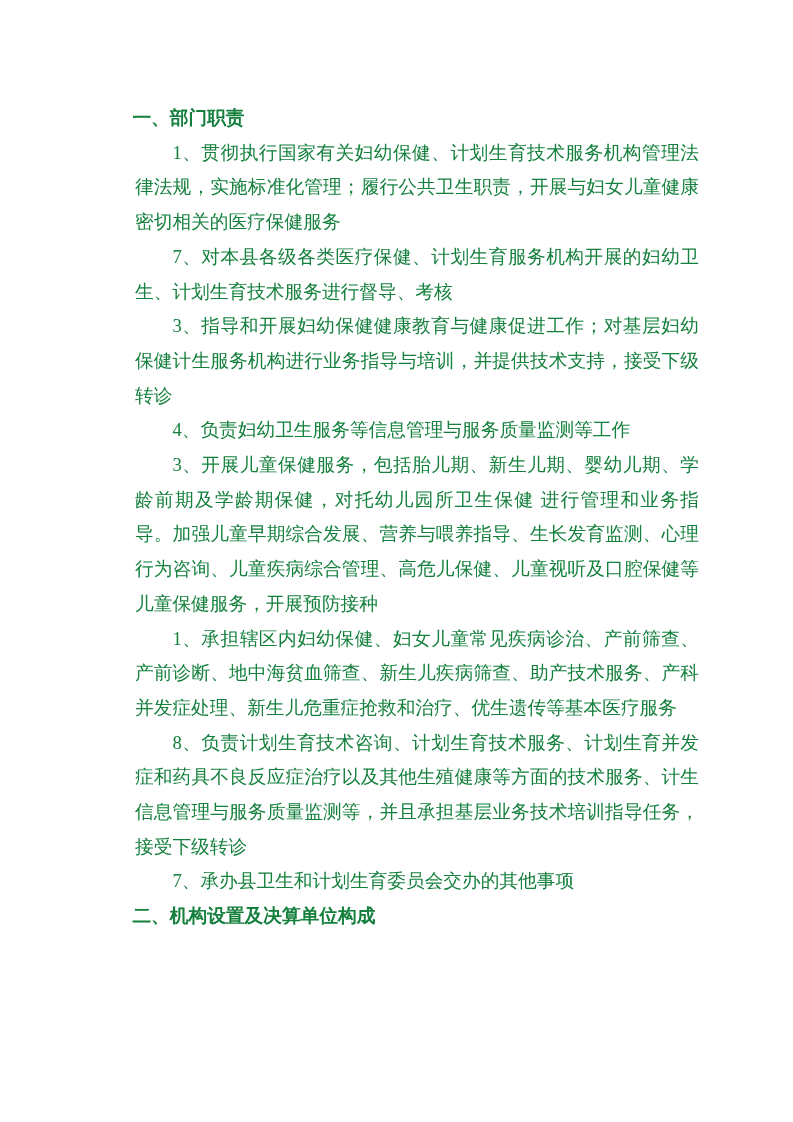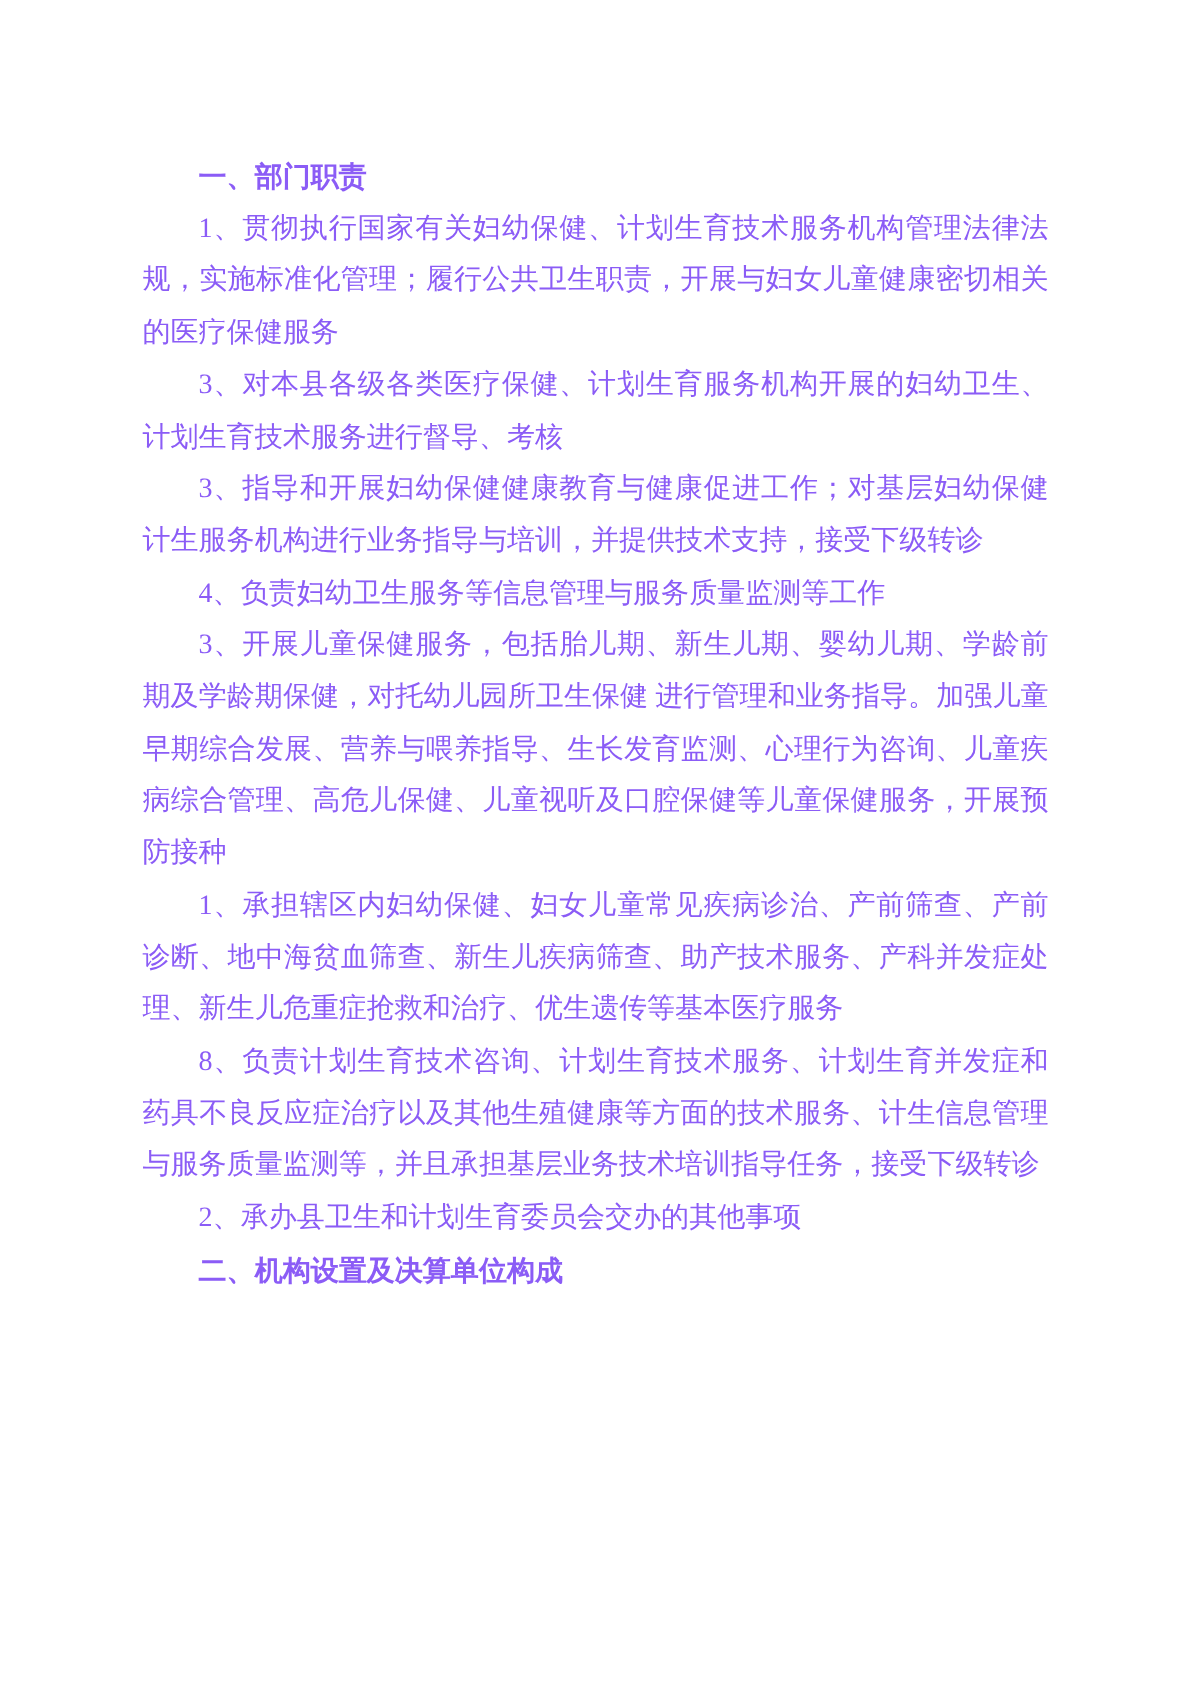--- a/index.html
+++ b/index.html
@@ -7,57 +7,58 @@
     padding: 0;
     background: #ffffff;
   }
   .page {
     position: relative;
     width: 793px;
     height: 1122px;
     background: #ffffff;
     overflow: hidden;
     font-family: "Liberation Serif", "DejaVu Serif", serif;
-    color: #8b5cf6;
+    color: #15803d;
   }
   .content {
     position: absolute;
     top: 101px;
     left: 95px;
     width: 604px;
   }
   .content p,
   .content h2 {
     margin: 0;
     padding: 0;
     font-size: 18.7px;
     line-height: 34.7px;
     text-indent: 2em;
   }
   .content p {
     font-weight: 400;
     text-align: justify;
     text-justify: inter-ideograph;
     font-family: "Liberation Serif", "DejaVu Serif", serif;
+    margin-left: 40px;
   }
   .content h2 {
     font-weight: 700;
     text-align: left;
     font-family: "Liberation Sans", "DejaVu Sans", sans-serif;
   }
 </style>
 </head>
 <body>
 
 <div class="page">
   <div class="content">
     <h2>一、部门职责</h2>
     <p>1、贯彻执行国家有关妇幼保健、计划生育技术服务机构管理法律法规，实施标准化管理；履行公共卫生职责，开展与妇女儿童健康密切相关的医疗保健服务</p>
-    <p>3、对本县各级各类医疗保健、计划生育服务机构开展的妇幼卫生、计划生育技术服务进行督导、考核</p>
+    <p>7、对本县各级各类医疗保健、计划生育服务机构开展的妇幼卫生、计划生育技术服务进行督导、考核</p>
     <p>3、指导和开展妇幼保健健康教育与健康促进工作；对基层妇幼保健计生服务机构进行业务指导与培训，并提供技术支持，接受下级转诊</p>
     <p>4、负责妇幼卫生服务等信息管理与服务质量监测等工作</p>
     <p>3、开展儿童保健服务，包括胎儿期、新生儿期、婴幼儿期、学龄前期及学龄期保健，对托幼儿园所卫生保健 进行管理和业务指导。加强儿童早期综合发展、营养与喂养指导、生长发育监测、心理行为咨询、儿童疾病综合管理、高危儿保健、儿童视听及口腔保健等儿童保健服务，开展预防接种</p>
     <p>1、承担辖区内妇幼保健、妇女儿童常见疾病诊治、产前筛查、产前诊断、地中海贫血筛查、新生儿疾病筛查、助产技术服务、产科并发症处理、新生儿危重症抢救和治疗、优生遗传等基本医疗服务</p>
     <p>8、负责计划生育技术咨询、计划生育技术服务、计划生育并发症和药具不良反应症治疗以及其他生殖健康等方面的技术服务、计生信息管理与服务质量监测等，并且承担基层业务技术培训指导任务，接受下级转诊</p>
-    <p>2、承办县卫生和计划生育委员会交办的其他事项</p>
+    <p>7、承办县卫生和计划生育委员会交办的其他事项</p>
     <h2>二、机构设置及决算单位构成</h2>
   </div>
 </div>
 
 </body></html>

